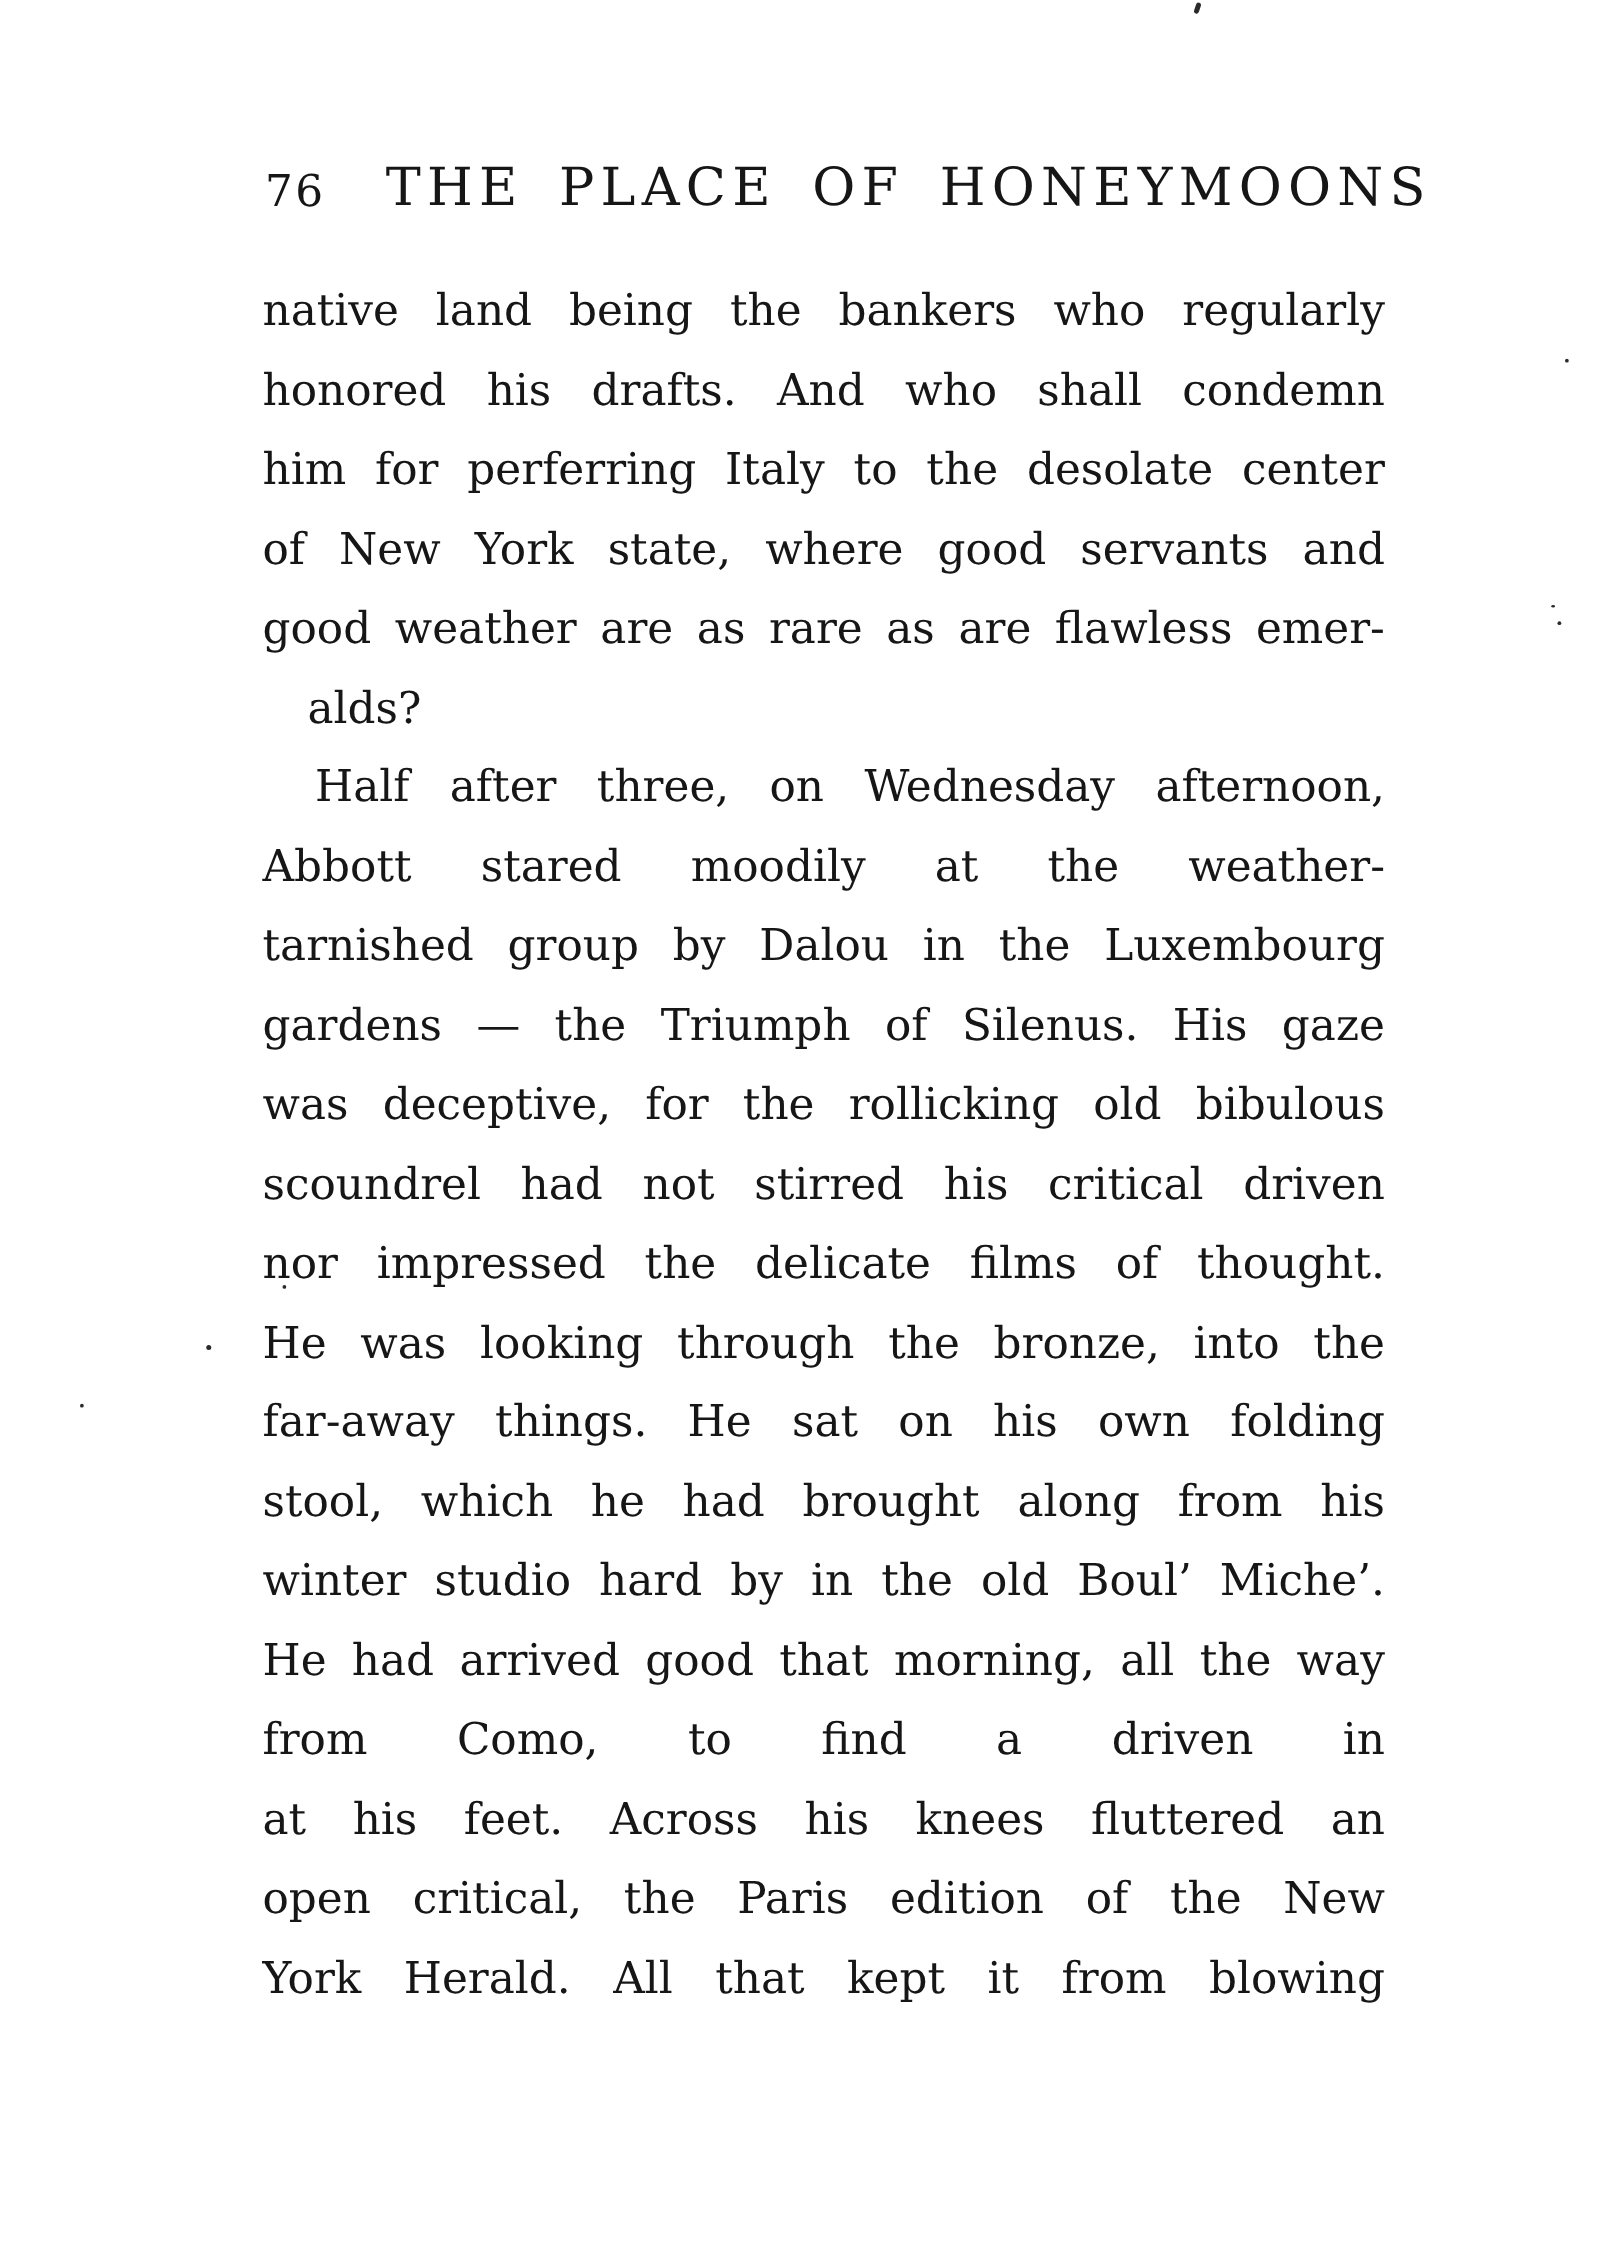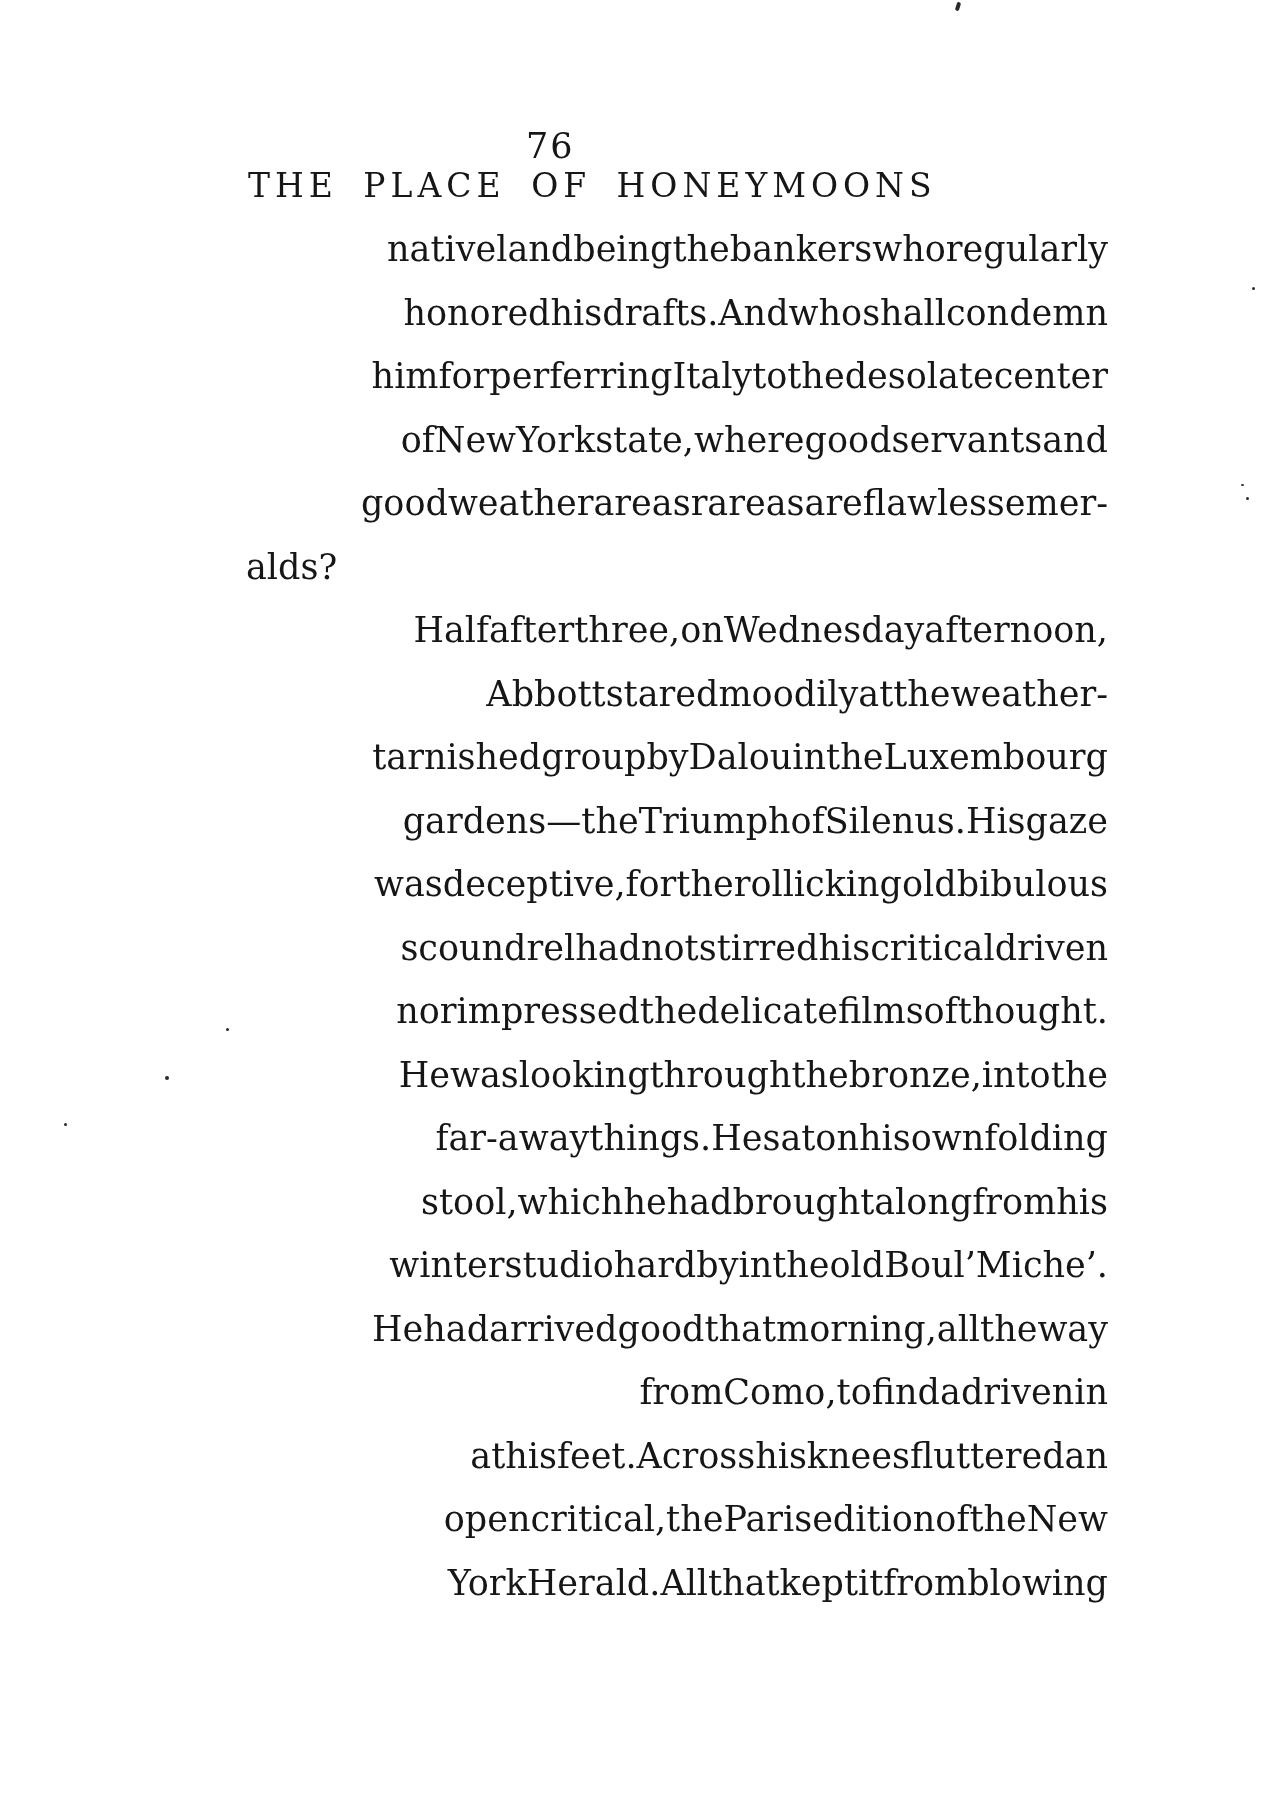--- a/index.html
+++ b/index.html
@@ -7,41 +7,39 @@
     width:1278px;height:1814px;
     background:#ffffff;
     position:relative;
     font-family:"DejaVu Serif","Liberation Serif",serif;
     color:#161616;
     overflow:hidden;
   }
   .page{position:absolute;inset:0;background:#fff;}
   .header{
     position:absolute;left:212px;top:126px;height:48px;
-    display:flex;align-items:center;
+    display:flex;align-items:flex-end;
     font-size:34px;
-    flex-direction:column;
   }
   .page-number{
     letter-spacing:2px;
     margin-right:48px;
     font-size:35px;
   }
   .running-title{
     letter-spacing:5px;
     word-spacing:10px;
-    font-size:33px;
-    margin-left:36px;
+    font-size:42px;
   }
   .text-block{
     position:absolute;left:210px;top:218px;width:898px;
   }
   .line{
     display:flex;
-    justify-content:flex-end;
+    justify-content:space-between;
     line-height:63.5px;
     font-size:35px;
     white-space:pre;
   }
   .line.no-just{justify-content:flex-start;margin-left:36px;}
   .word.it{}
   .speck{position:absolute;background:#2a2a2a;border-radius:50%;}
 </style>
 </head>
 <body>

